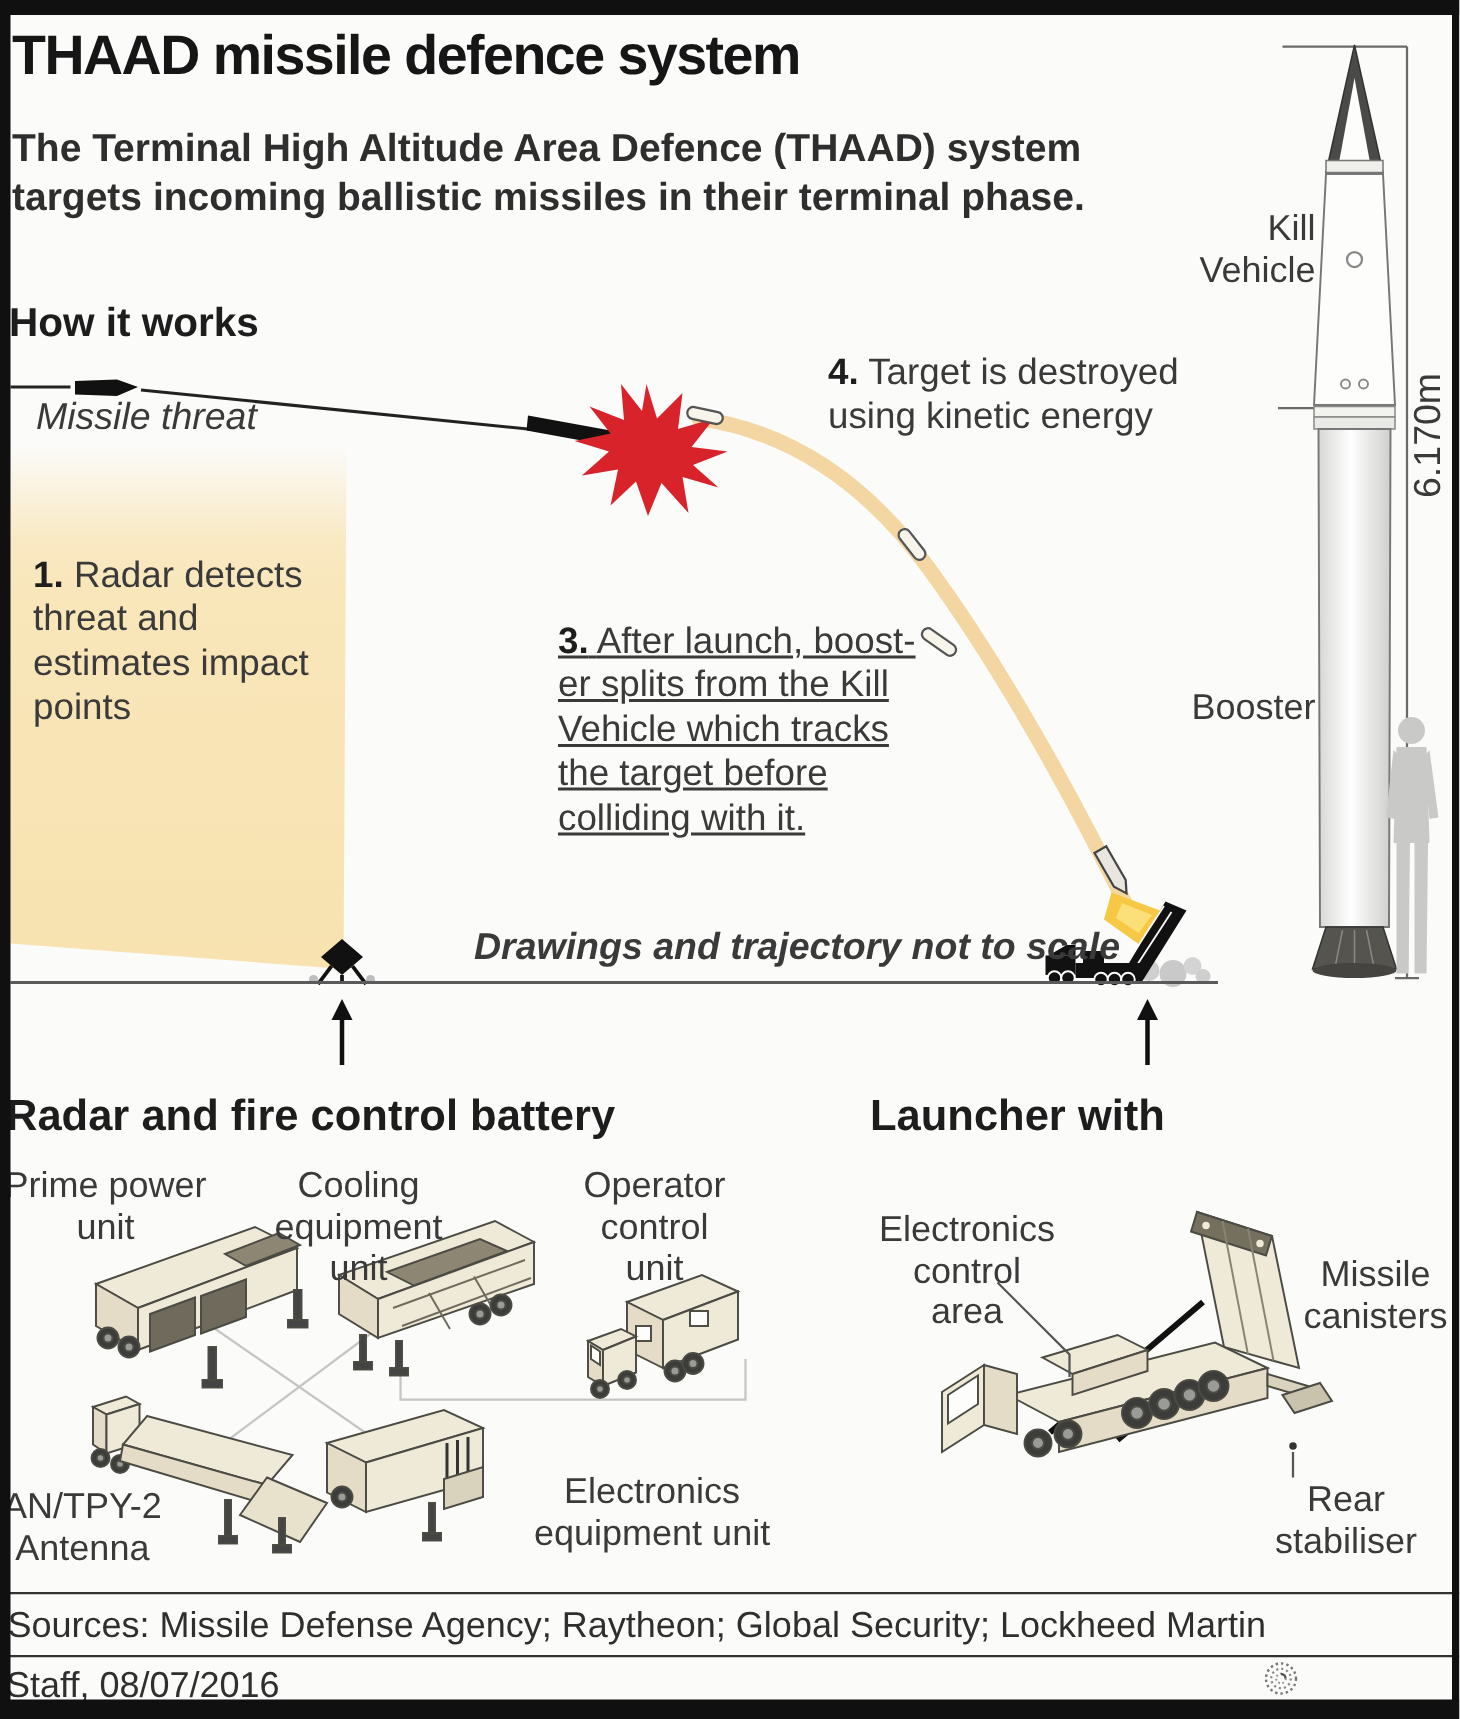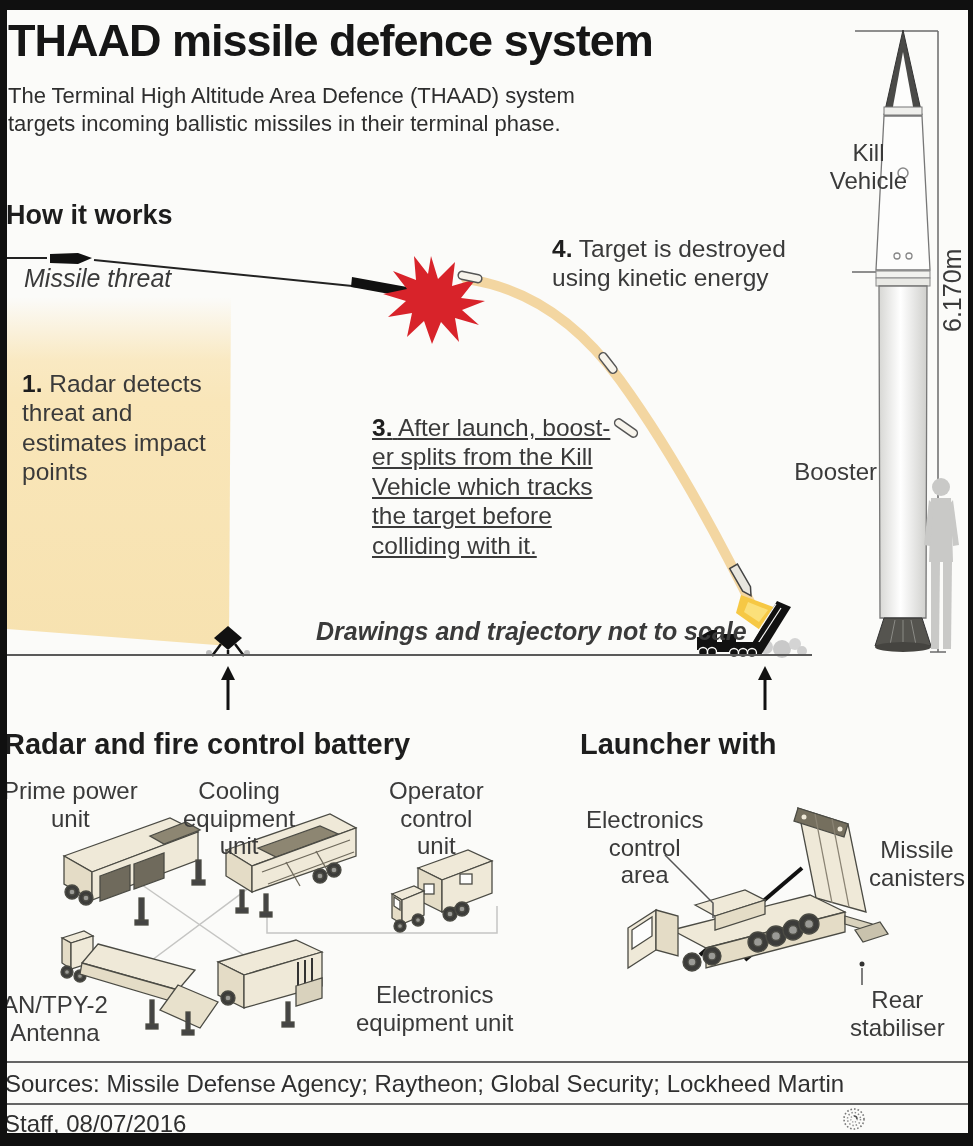--- a/index.html
+++ b/index.html
@@ -1,22 +1,22 @@
 <!DOCTYPE html>
 <html><head>
 <meta charset="utf-8">
 <style>
   html,body{margin:0;padding:0;background:#e9e9e9;}
   #frame{position:relative;width:973px;height:1146px;background:#fbfbf9;overflow:hidden;
          font-family:"Liberation Sans","DejaVu Sans",sans-serif;color:#3a3a3a;}
   .abs{position:absolute;}
   .bar{position:absolute;background:#101010;}
   #scene{position:absolute;left:0;top:0;pointer-events:none;}
-  .title{font-size:45px;font-weight:800;letter-spacing:-1px;color:#161616;line-height:1;}
-  .subtitle{font-size:22px;line-height:1.26;color:#2e2e2e;white-space:pre-line;}
+  .title{font-size:37px;font-weight:800;letter-spacing:-1px;color:#161616;line-height:1;}
+  .subtitle{font-size:26px;line-height:1.26;color:#2e2e2e;white-space:pre-line;font-weight:bold;}
   .h2{font-size:27px;font-weight:800;color:#1d1d1d;}
   .h2big{font-size:29px;font-weight:800;color:#1d1d1d;}
   .step{font-size:24.5px;line-height:1.2;color:#3a3a3a;white-space:pre-line;}
   .step b{color:#1e1e1e;}
   .lbl{font-size:24px;line-height:1.15;color:#3a3a3a;white-space:pre-line;text-align:center;}
   .it{font-style:italic;font-size:25px;color:#3a3a3a;}
   .len{font-size:25px;color:#3a3a3a;transform:rotate(-90deg);transform-origin:0 0;}
   .src{font-size:24px;color:#2f2f2f;}
   .brand{font-size:19px;font-weight:800;letter-spacing:2px;color:#1c1c1c;}
 </style>
@@ -296,21 +296,21 @@
   <div class="abs step" style="left:372px;top:413px;width:250px;text-decoration:underline;"><b>3.</b> <span>After launch, boost-
 er splits from the Kill
 Vehicle which tracks
 the target before
 colliding with it.</span></div>
   <div class="abs step" style="left:552px;top:234px;width:270px;"><b>4.</b> <span>Target is destroyed
 using kinetic energy</span></div>
 
   <div class="abs it" style="left:316px;top:617px;font-weight:bold;">Drawings and trajectory not to scale</div>
 
-  <div class="abs lbl" style="left:820px;top:139px;width:97px;">Kill
+  <div class="abs lbl" style="left:780px;top:139px;width:97px;text-align:right;">Kill
 Vehicle</div>
   <div class="abs lbl" style="left:780px;top:458px;width:97px;text-align:right;">Booster</div>
   <div class="abs len" style="left:938px;top:332px;">6.170m</div>
 
   <div class="abs h2big" style="left:4px;top:728px;">Radar and fire control battery</div>
   <div class="abs h2big" style="left:580px;top:728px;">Launcher with</div>
 
   <div class="abs lbl" style="left:3px;top:777px;">Prime power
 unit</div>
   <div class="abs lbl" style="left:183px;top:777px;">Cooling

